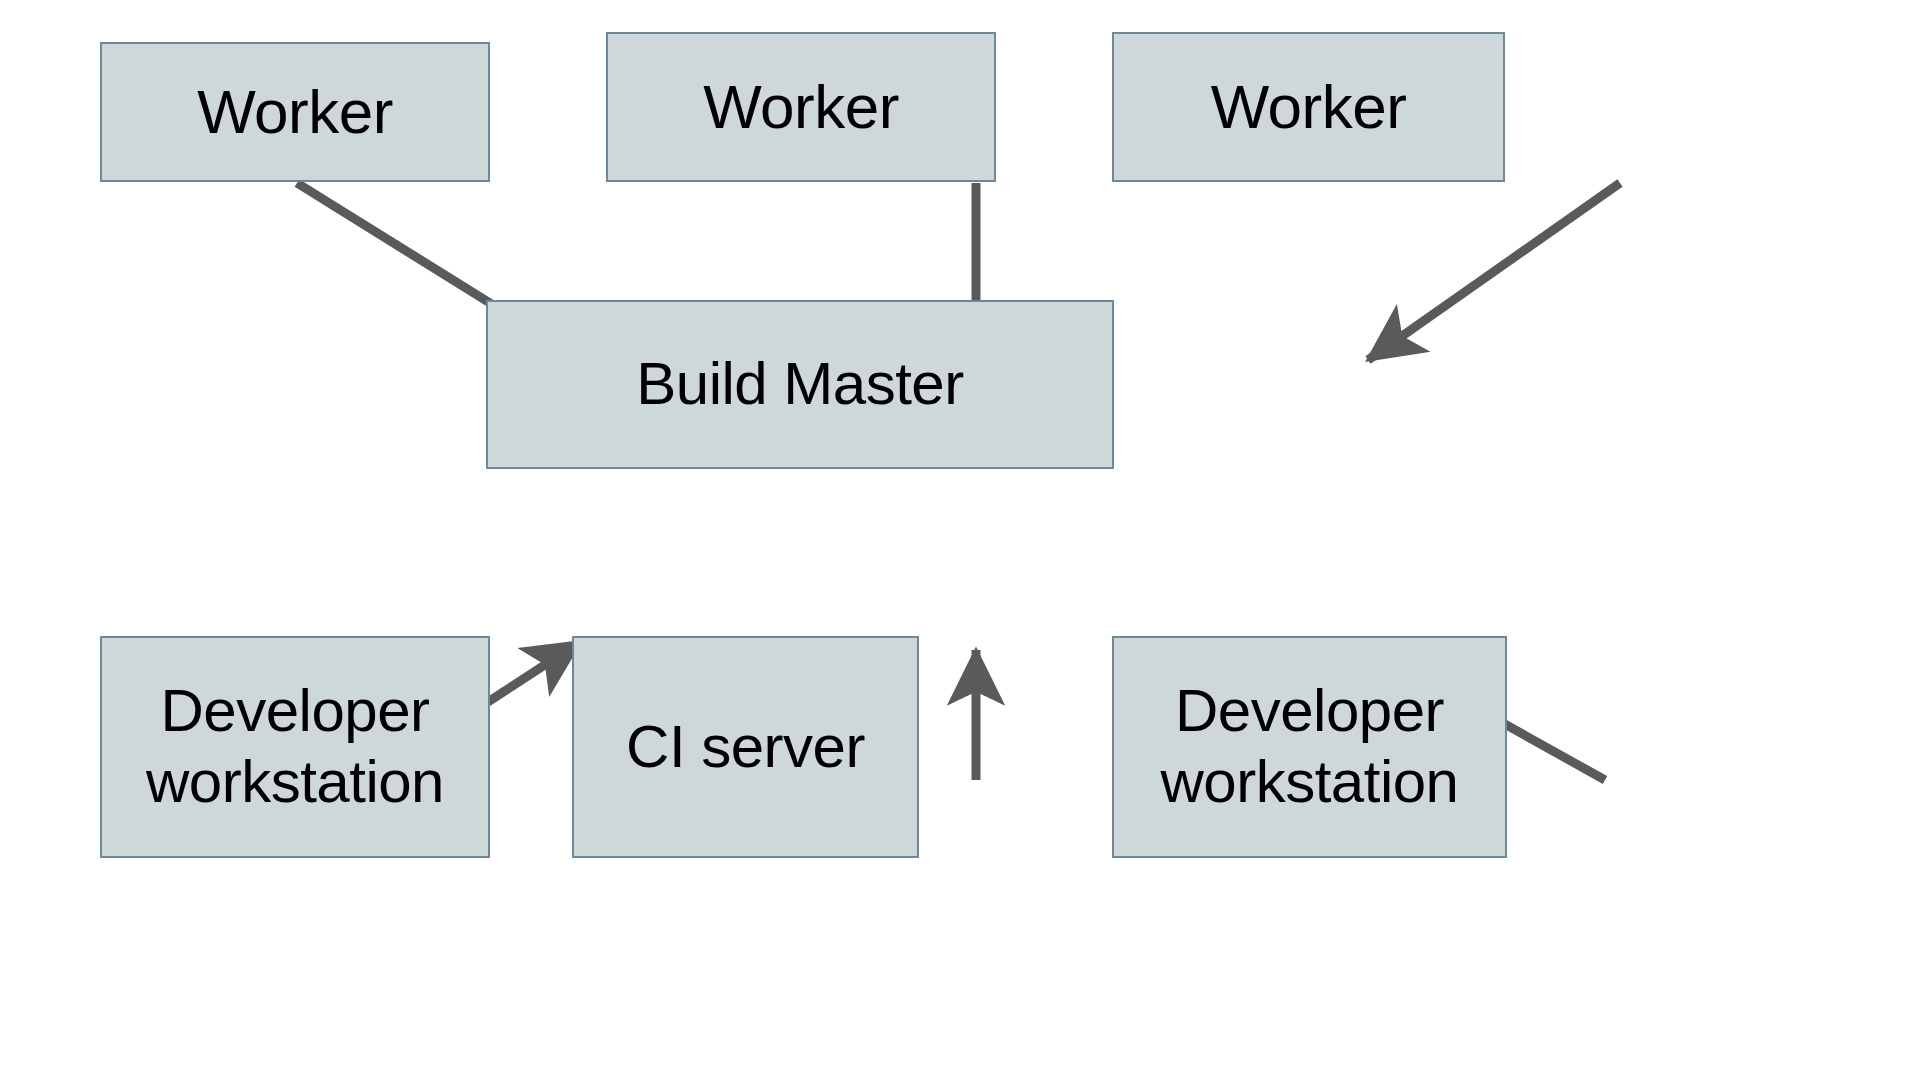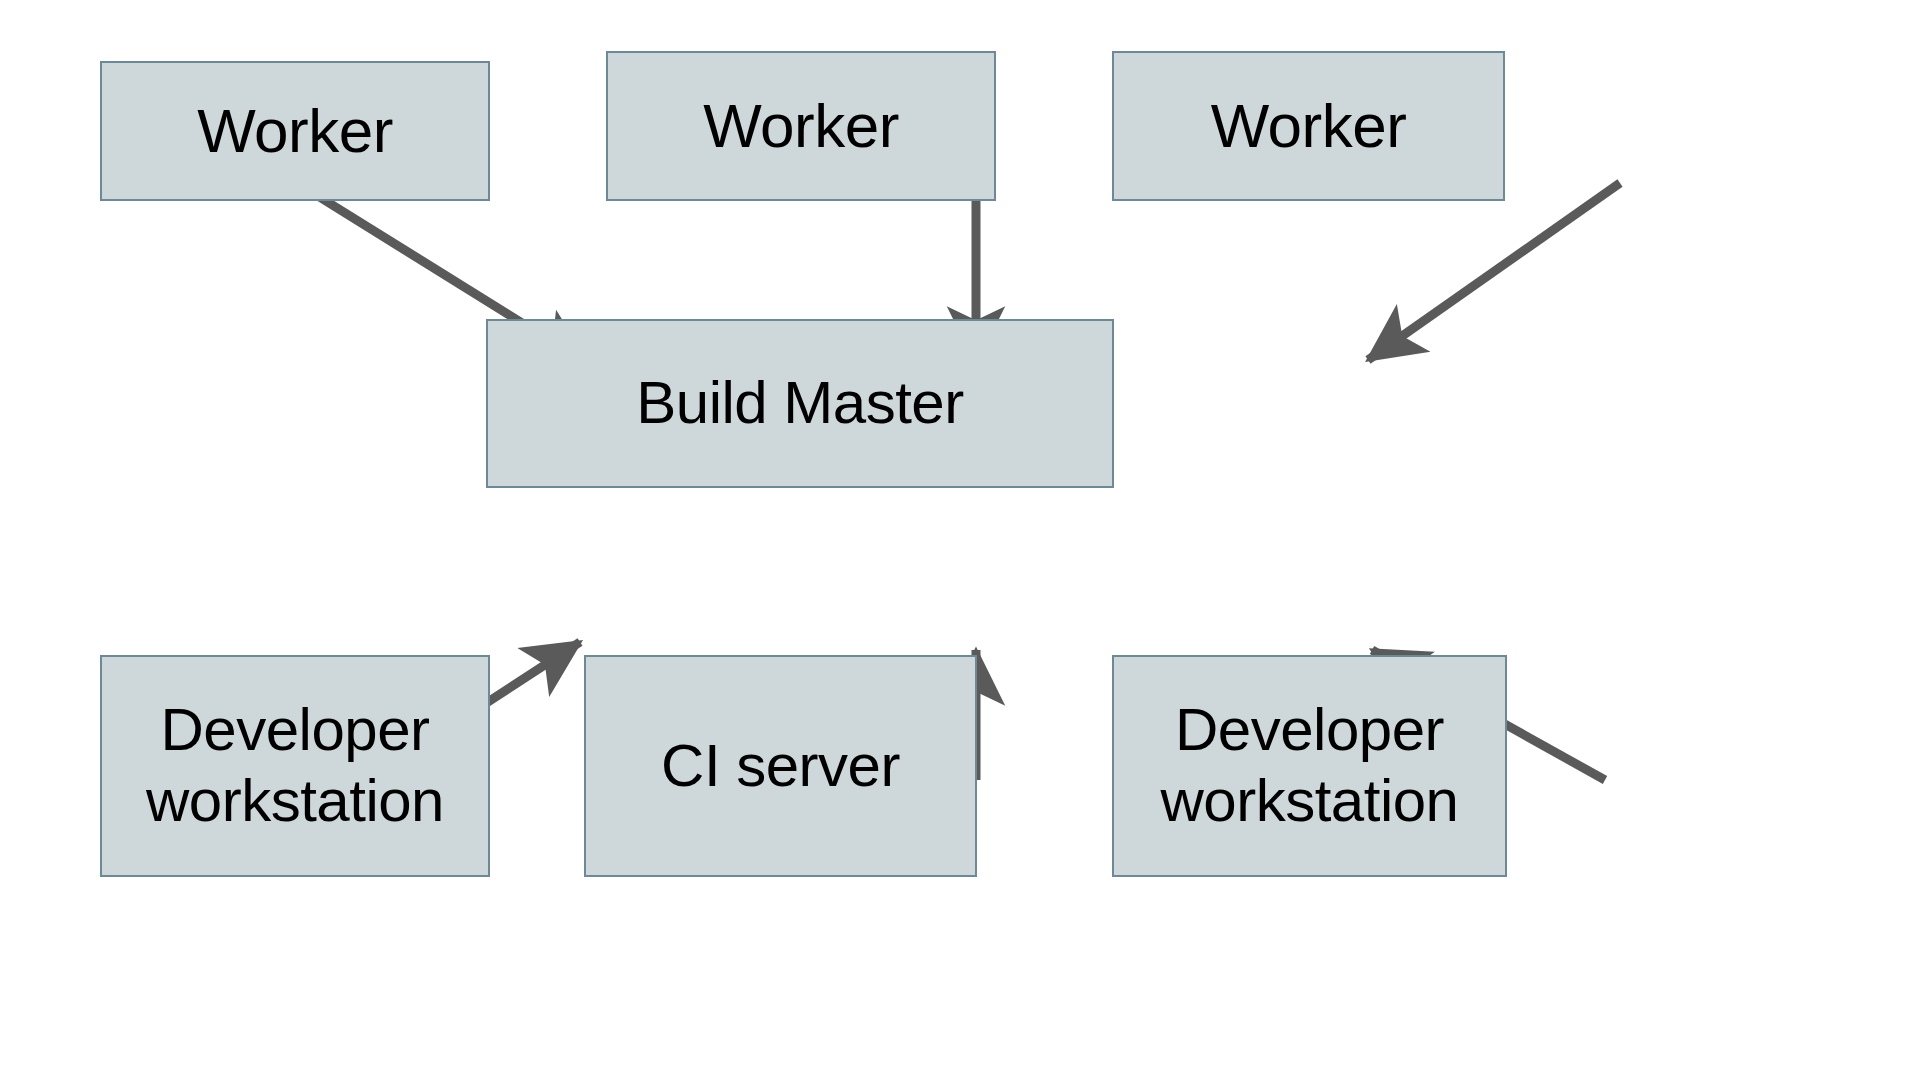--- a/index.html
+++ b/index.html
@@ -30,36 +30,35 @@
     border: 2px solid #6f8895;
     display: flex;
     align-items: center;
     justify-content: center;
     text-align: center;
     color: #000000;
     font-family: "Liberation Sans", sans-serif;
     font-weight: 400;
     line-height: 1.18;
     letter-spacing: -0.5px;
-    margin-top: 19px;
   }
   .node-label {
     display: block;
     white-space: pre-line;
     padding: 0 8px;
   }
   
   #node-worker-left   { left: 100px;  top: 42px;  width: 390px; height: 140px; font-size: 62px; }
   #node-worker-center { left: 606px;  top: 32px;  width: 390px; height: 150px; font-size: 62px; }
   #node-worker-right  { left: 1112px; top: 32px;  width: 393px; height: 150px; font-size: 62px; }
 
   #node-build-master  { left: 486px;  top: 300px; width: 628px; height: 169px; font-size: 60px; }
 
   #node-dev-left      { left: 100px;  top: 636px; width: 390px; height: 222px; font-size: 60px; }
-  #node-ci-server     { left: 584px;  top: 636px; width: 393px; height: 222px; font-size: 60px; }
+  #node-ci-server     { left: 572px;  top: 636px; width: 347px; height: 222px; font-size: 60px; }
   #node-dev-right     { left: 1112px; top: 636px; width: 395px; height: 222px; font-size: 60px; }
 </style>
 </head>
 <body>
 
 <div id="canvas">
 
   <svg id="arrow-layer" viewBox="0 0 1910 1090" width="1910" height="1090" xmlns="http://www.w3.org/2000/svg">
     <defs>
 

